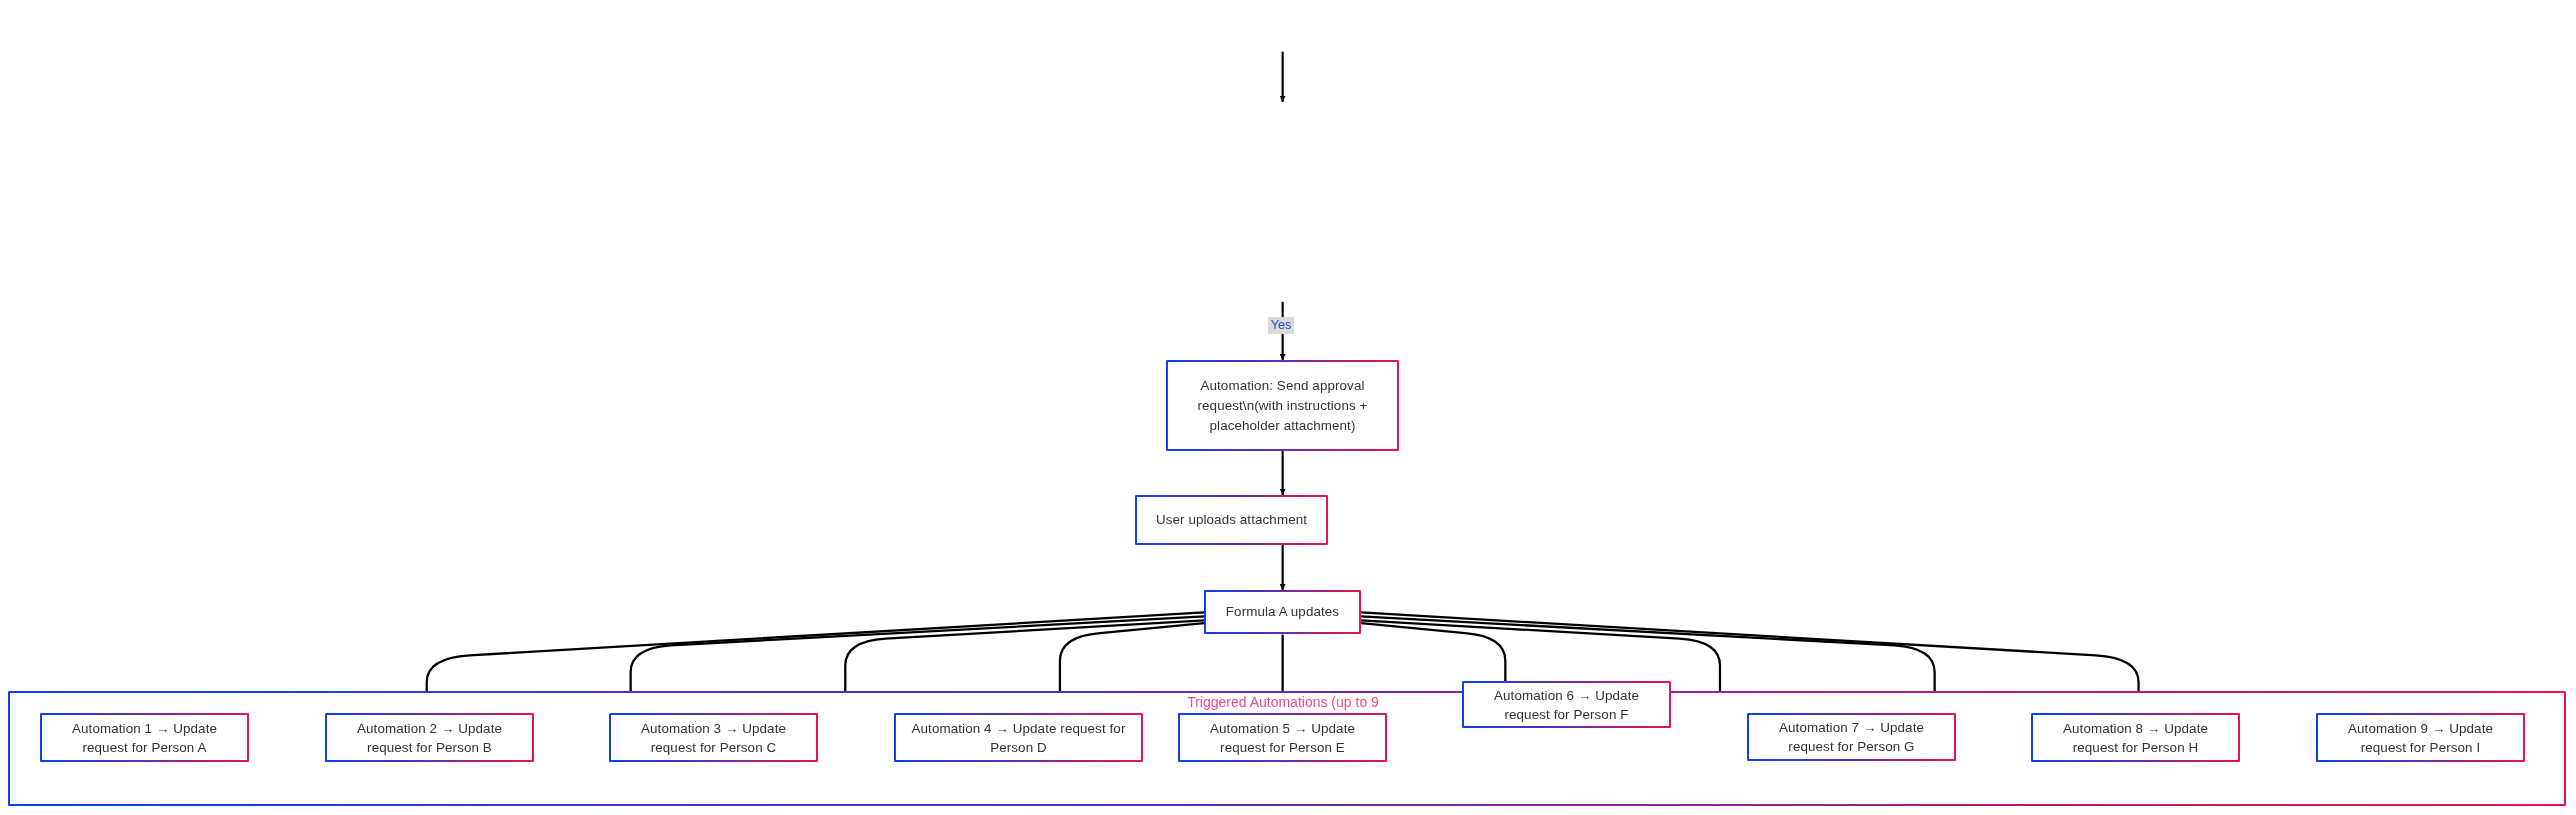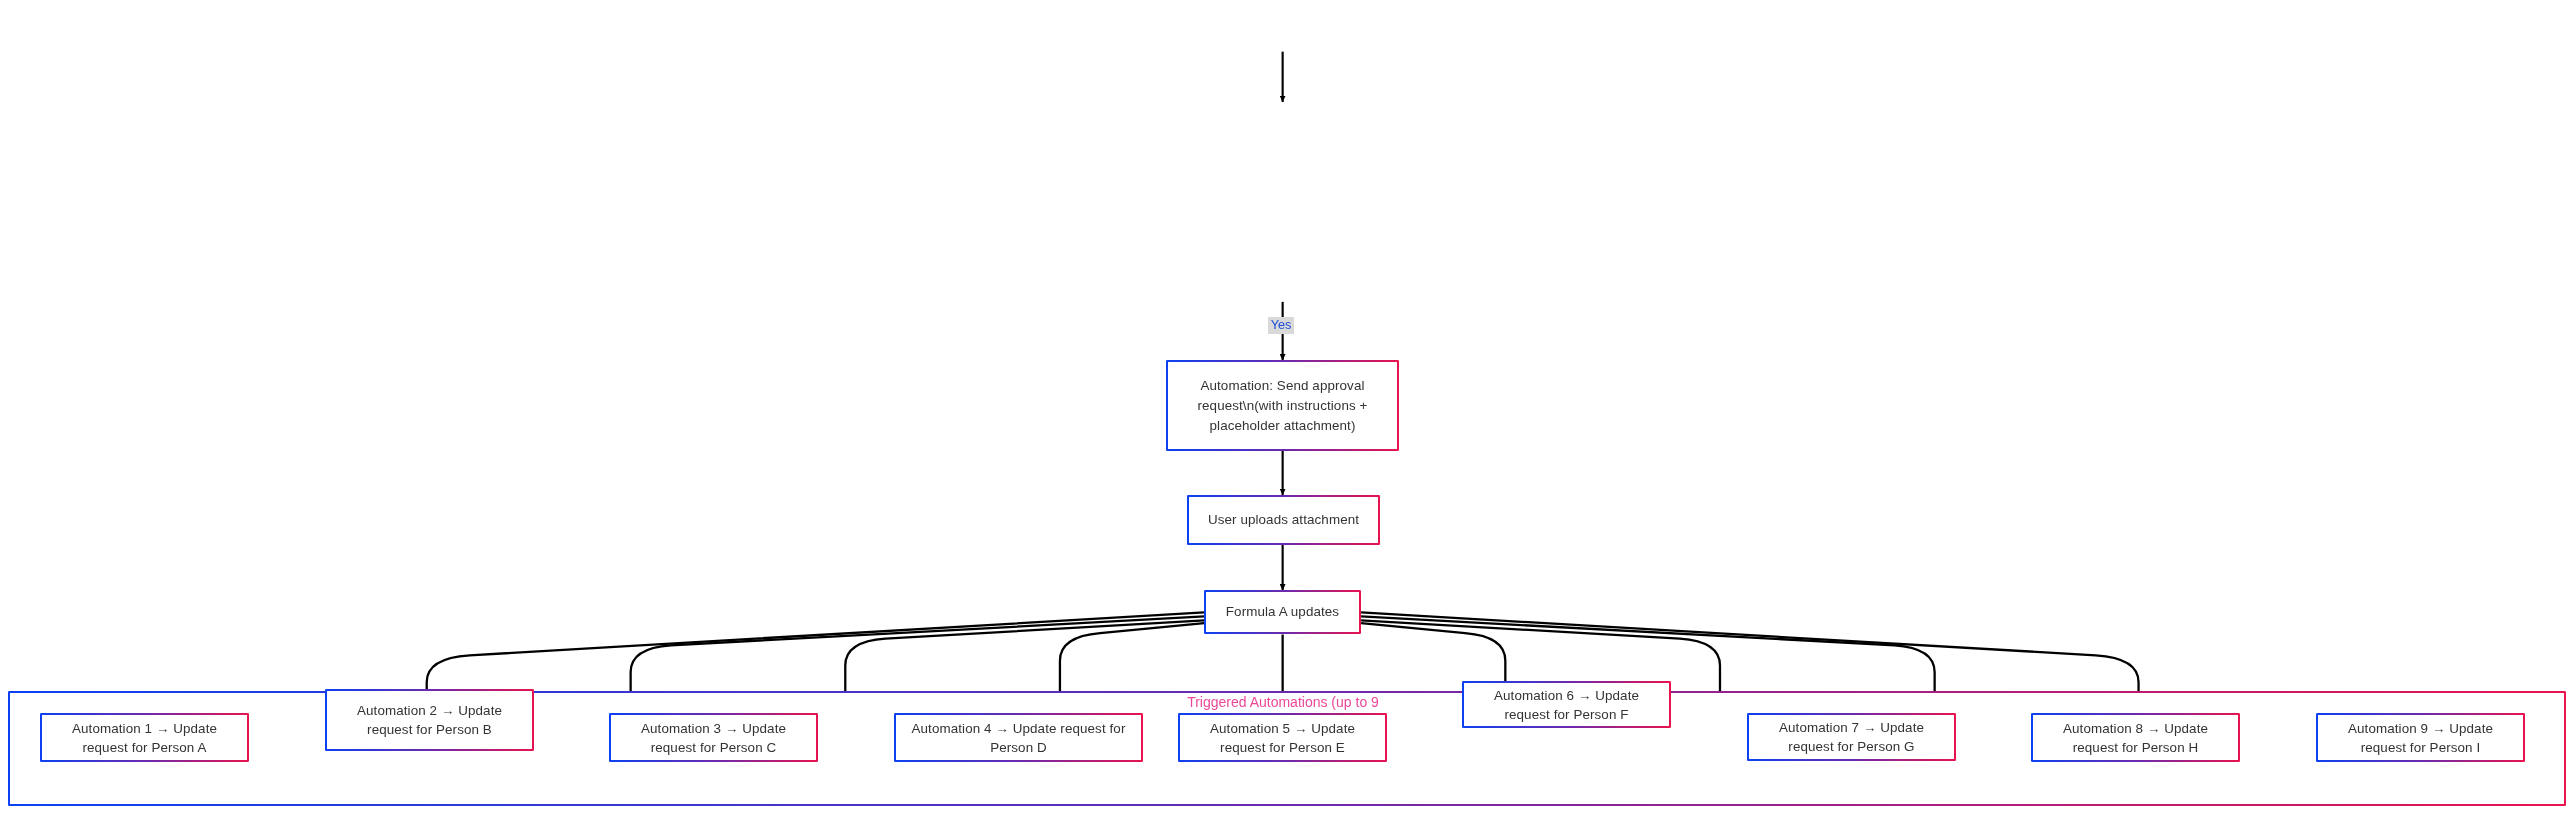--- a/index.html
+++ b/index.html
@@ -139,37 +139,37 @@
   </svg>
 
 
 
   <div class="edge-label" style="left:1268px; top:317px;">Yes</div>
 
   <div class="node" style="left:1166px; top:360px; width:233px; height:91px; line-height:20px;">
     <span class="node-label">Automation: Send approval request\n(with instructions + placeholder attachment)</span>
   </div>
 
-  <div class="node" style="left:1187px; top:495px; width:193px; height:50px;">
+  <div class="node" style="left:1135px; top:495px; width:193px; height:50px;">
     <span class="node-label">User uploads attachment</span>
   </div>
 
   <div class="node" style="left:1204px; top:590px; width:157px; height:44px;">
     <span class="node-label">Formula A updates</span>
   </div>
 
   <div class="cluster" style="left:8px; top:691px; width:2558px; height:115px;"></div>
 
   <div class="cluster-title" style="left:1085px; top:694px; width:396px;">Triggered Automations (up to 9</div>
 
   <div id="automation-row">
       <div class="node" style="left: 40px; top: 713px; width: 209px; height: 49px; line-height: 19px;">
         <span class="node-label">Automation 1 → Update request for Person A</span>
       </div>
-      <div class="node" style="left: 325px; top: 689px; width: 209px; height: 62px; line-height: 19px;">
+      <div class="node" style="left: 325px; top: 713px; width: 209px; height: 49px; line-height: 19px;">
         <span class="node-label">Automation 2 → Update request for Person B</span>
       </div>
       <div class="node" style="left: 609px; top: 713px; width: 209px; height: 49px; line-height: 19px;">
         <span class="node-label">Automation 3 → Update request for Person C</span>
       </div>
       <div class="node" style="left: 894px; top: 713px; width: 249px; height: 49px; line-height: 19px;">
         <span class="node-label">Automation 4 → Update request for Person D</span>
       </div>
       <div class="node" style="left: 1178px; top: 713px; width: 209px; height: 49px; line-height: 19px;">
         <span class="node-label">Automation 5 → Update request for Person E</span>

